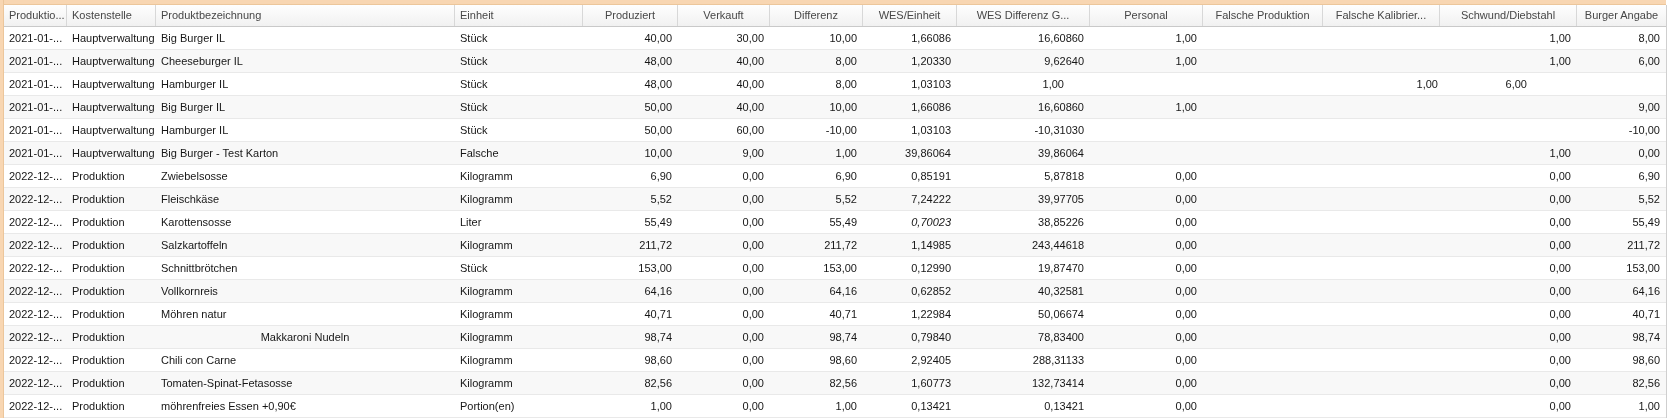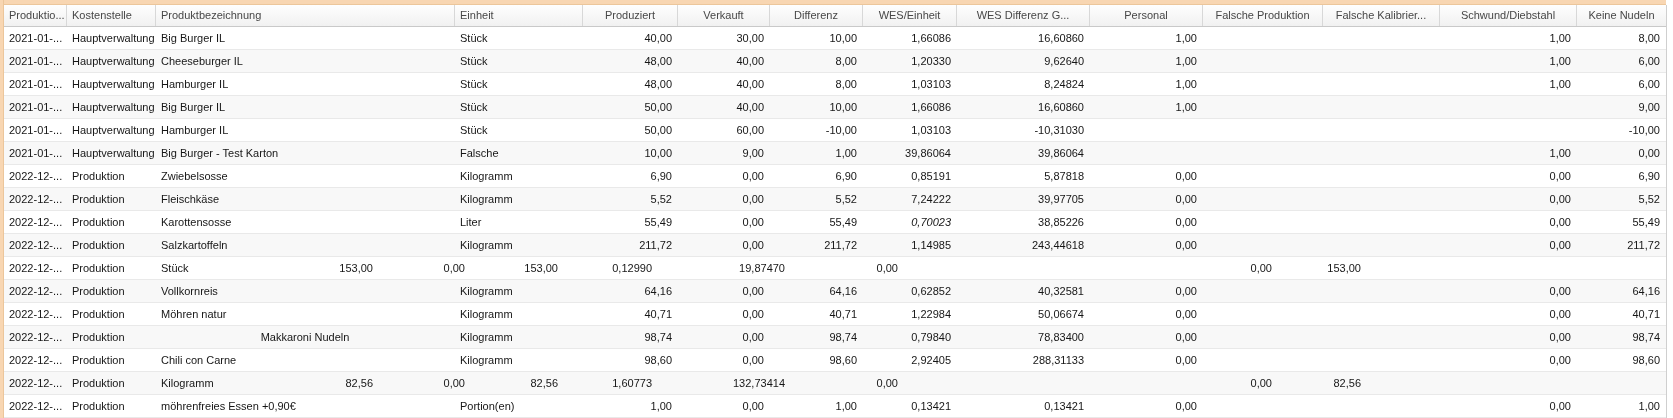--- a/index.html
+++ b/index.html
@@ -99,21 +99,21 @@
         <div class="header-cell align-left" style="width: 128px;">Einheit</div>
         <div class="header-cell align-right" style="width: 95px;">Produziert</div>
         <div class="header-cell align-right" style="width: 92px;">Verkauft</div>
         <div class="header-cell align-right" style="width: 93px;">Differenz</div>
         <div class="header-cell align-right" style="width: 94px;">WES/Einheit</div>
         <div class="header-cell align-right" style="width: 133px;">WES Differenz G...</div>
         <div class="header-cell align-right" style="width: 113px;">Personal</div>
         <div class="header-cell align-right" style="width: 120px;">Falsche Produktion</div>
         <div class="header-cell align-right" style="width: 117px;">Falsche Kalibrier...</div>
         <div class="header-cell align-right" style="width: 137px;">Schwund/Diebstahl</div>
-        <div class="header-cell align-right" style="width: 89px;">Keine Nudeln</div>
+        <div class="header-cell align-right" style="width: 89px;">Burger Angabe</div>
       </div>
     <div id="grid-body">
         <div class="grid-row">
           <div class="grid-cell align-left" style="width: 63px;">2021-01-...</div>
           <div class="grid-cell align-left" style="width: 89px;">Hauptverwaltung</div>
           <div class="grid-cell align-left" style="width: 299px;">Big Burger IL</div>
           <div class="grid-cell align-left" style="width: 128px;">Stück</div>
           <div class="grid-cell align-right" style="width: 95px;">40,00</div>
           <div class="grid-cell align-right" style="width: 92px;">30,00</div>
           <div class="grid-cell align-right" style="width: 93px;">10,00</div>
@@ -143,21 +143,20 @@
         </div>
         <div class="grid-row">
           <div class="grid-cell align-left" style="width: 63px;">2021-01-...</div>
           <div class="grid-cell align-left" style="width: 89px;">Hauptverwaltung</div>
           <div class="grid-cell align-left" style="width: 299px;">Hamburger IL</div>
           <div class="grid-cell align-left" style="width: 128px;">Stück</div>
           <div class="grid-cell align-right" style="width: 95px;">48,00</div>
           <div class="grid-cell align-right" style="width: 92px;">40,00</div>
           <div class="grid-cell align-right" style="width: 93px;">8,00</div>
           <div class="grid-cell align-right" style="width: 94px;">1,03103</div>
-          <div class="grid-cell align-right" style="width: 133px;">8,24824</div>
           <div class="grid-cell align-right" style="width: 113px;">1,00</div>
           <div class="grid-cell align-right" style="width: 120px;"></div>
           <div class="grid-cell align-right" style="width: 117px;"></div>
           <div class="grid-cell align-right" style="width: 137px;">1,00</div>
           <div class="grid-cell align-right" style="width: 89px;">6,00</div>
         </div>
         <div class="grid-row even">
           <div class="grid-cell align-left" style="width: 63px;">2021-01-...</div>
           <div class="grid-cell align-left" style="width: 89px;">Hauptverwaltung</div>
           <div class="grid-cell align-left" style="width: 299px;">Big Burger IL</div>
@@ -265,20 +264,21 @@
           <div class="grid-cell align-right" style="width: 133px;">243,44618</div>
           <div class="grid-cell align-right" style="width: 113px;">0,00</div>
           <div class="grid-cell align-right" style="width: 120px;"></div>
           <div class="grid-cell align-right" style="width: 117px;"></div>
           <div class="grid-cell align-right" style="width: 137px;">0,00</div>
           <div class="grid-cell align-right" style="width: 89px;">211,72</div>
         </div>
         <div class="grid-row">
           <div class="grid-cell align-left" style="width: 63px;">2022-12-...</div>
           <div class="grid-cell align-left" style="width: 89px;">Produktion</div>
+          <div class="grid-cell align-left" style="width: 299px;">Schnittbrötchen</div>
           <div class="grid-cell align-left" style="width: 128px;">Stück</div>
           <div class="grid-cell align-right" style="width: 95px;">153,00</div>
           <div class="grid-cell align-right" style="width: 92px;">0,00</div>
           <div class="grid-cell align-right" style="width: 93px;">153,00</div>
           <div class="grid-cell align-right" style="width: 94px;">0,12990</div>
           <div class="grid-cell align-right" style="width: 133px;">19,87470</div>
           <div class="grid-cell align-right" style="width: 113px;">0,00</div>
           <div class="grid-cell align-right" style="width: 120px;"></div>
           <div class="grid-cell align-right" style="width: 117px;"></div>
           <div class="grid-cell align-right" style="width: 137px;">0,00</div>
@@ -344,20 +344,21 @@
           <div class="grid-cell align-right" style="width: 133px;">288,31133</div>
           <div class="grid-cell align-right" style="width: 113px;">0,00</div>
           <div class="grid-cell align-right" style="width: 120px;"></div>
           <div class="grid-cell align-right" style="width: 117px;"></div>
           <div class="grid-cell align-right" style="width: 137px;">0,00</div>
           <div class="grid-cell align-right" style="width: 89px;">98,60</div>
         </div>
         <div class="grid-row even">
           <div class="grid-cell align-left" style="width: 63px;">2022-12-...</div>
           <div class="grid-cell align-left" style="width: 89px;">Produktion</div>
+          <div class="grid-cell align-left" style="width: 299px;">Tomaten-Spinat-Fetasosse</div>
           <div class="grid-cell align-left" style="width: 128px;">Kilogramm</div>
           <div class="grid-cell align-right" style="width: 95px;">82,56</div>
           <div class="grid-cell align-right" style="width: 92px;">0,00</div>
           <div class="grid-cell align-right" style="width: 93px;">82,56</div>
           <div class="grid-cell align-right" style="width: 94px;">1,60773</div>
           <div class="grid-cell align-right" style="width: 133px;">132,73414</div>
           <div class="grid-cell align-right" style="width: 113px;">0,00</div>
           <div class="grid-cell align-right" style="width: 120px;"></div>
           <div class="grid-cell align-right" style="width: 117px;"></div>
           <div class="grid-cell align-right" style="width: 137px;">0,00</div>

